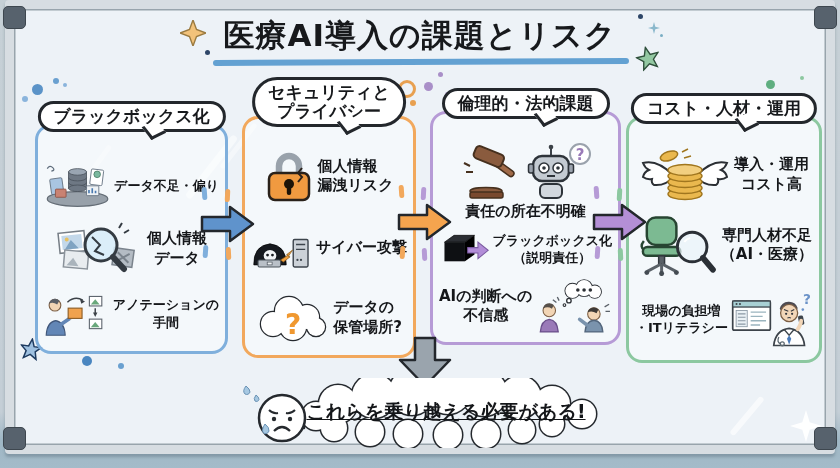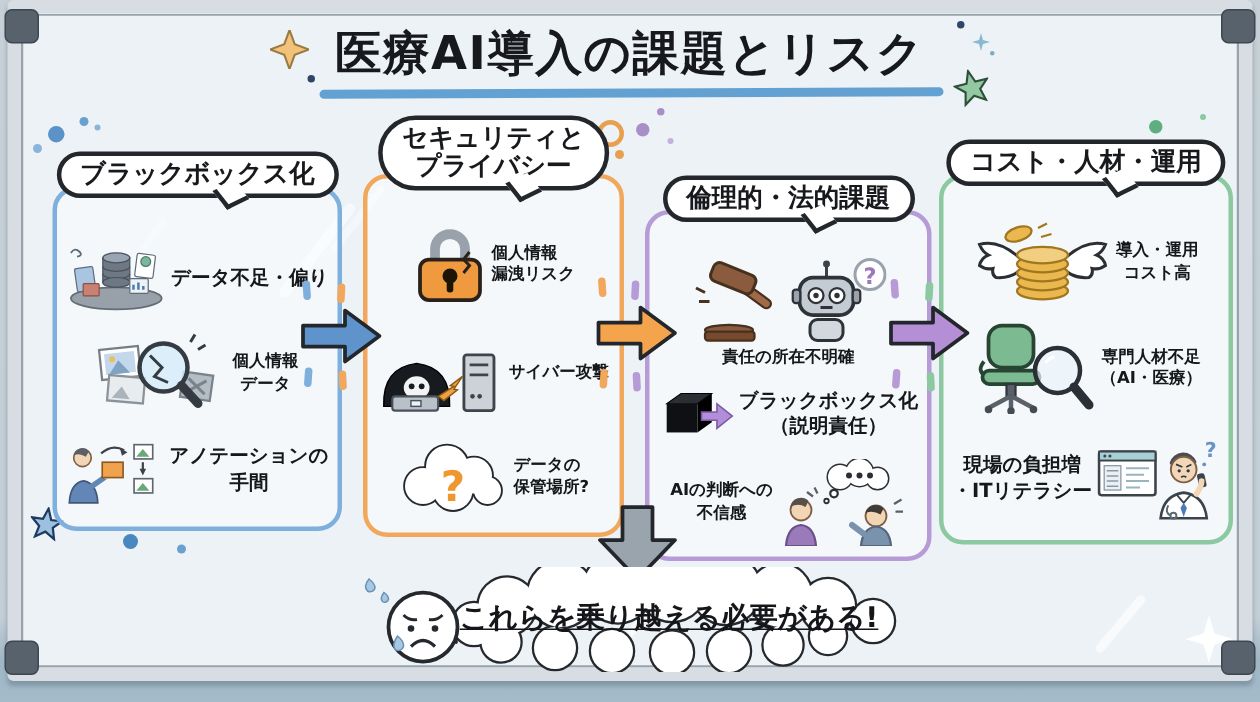--- a/index.html
+++ b/index.html
@@ -22,21 +22,21 @@
     white-space:pre;z-index:4;}
   .colhead .tail{position:absolute;bottom:-8.5px;left:58%;width:13px;height:13px;background:#fff;
     border-right:3px solid #23272c;border-bottom:3px solid #23272c;transform:rotate(52deg) skewX(-12deg);}
   .colhead.two{top:-42px;}
   .items{position:absolute;left:4px;right:4px;top:26px;bottom:4px;
     display:flex;flex-direction:column;justify-content:space-around;}
   .items.two{top:22px;}
   .item{display:flex;align-items:center;justify-content:center;gap:3px;padding:0 2px;}
   .item.stack{flex-direction:column;gap:1px;}
   .item .iconrow{display:flex;align-items:flex-end;gap:4px;}
-  .label{font-weight:700;font-size:11px;line-height:1.32;color:#15171a;
+  .label{font-weight:700;font-size:15px;line-height:1.32;color:#15171a;
     text-align:center;white-space:pre;}
   .label.sm{font-size:13px;}
   .label.left{text-align:left;}
   .arrow{position:absolute;}
   .dash{position:absolute;width:4.5px;height:13px;border-radius:3px;background:#888;}
   .dot{position:absolute;border-radius:50%;}
   .ring{position:absolute;border-radius:50%;background:transparent;}
   .deco{position:absolute;}
   .conclusion-text{position:absolute;left:302px;top:399px;width:288px;text-align:center;
     font-size:19px;font-weight:800;color:#141619;white-space:pre;z-index:6;text-decoration:underline;}
@@ -209,21 +209,21 @@
               <circle cx="37" cy="34" r="13"></circle>
             </g>
           <text x="37" y="41" text-anchor="middle" font-size="28" font-weight="bold" fill="#f09830">?</text>
         </svg>
         <div class="label left">データの
 保管場所?</div>
       </div>
     </div>
   </div>
 
-  <div class="col" style="left: 430px; top: 140px; width: 185px; height: 228px; border-color: rgb(182, 155, 214);">
+  <div class="col" style="left: 430px; top: 111px; width: 185px; height: 228px; border-color: rgb(182, 155, 214);">
     <div class="colhead"><span>倫理的・法的課題</span><span class="tail"></span></div>
     <div class="items">
       <div class="item stack">
         <div class="iconrow">
           <svg width="60" height="56" viewBox="0 0 60 56">
             <path d="M3 18 l6 3 M5 27 h7" stroke="#46301e" stroke-width="2"></path>
             <rect x="27" y="19" width="28" height="6" rx="3" fill="#a06a48" stroke="#46301e" stroke-width="1.5" transform="rotate(36 41 22)"></rect>
             <rect x="13" y="5" width="30" height="13" rx="4" fill="#8a5b3e" stroke="#46301e" stroke-width="2" transform="rotate(22 28 11)"></rect>
             <ellipse cx="25" cy="46" rx="16" ry="3.5" fill="#8a5b3e" stroke="#46301e" stroke-width="1.5"></ellipse>
             <rect x="9" y="47" width="33" height="6" rx="2" fill="#79492e" stroke="#46301e" stroke-width="1.5"></rect>

